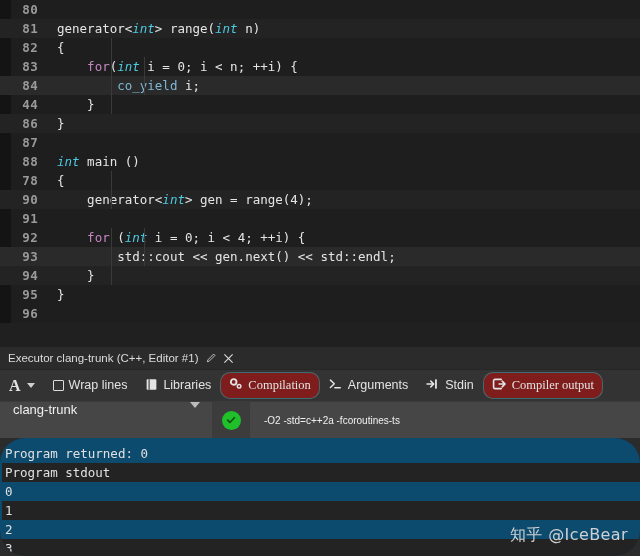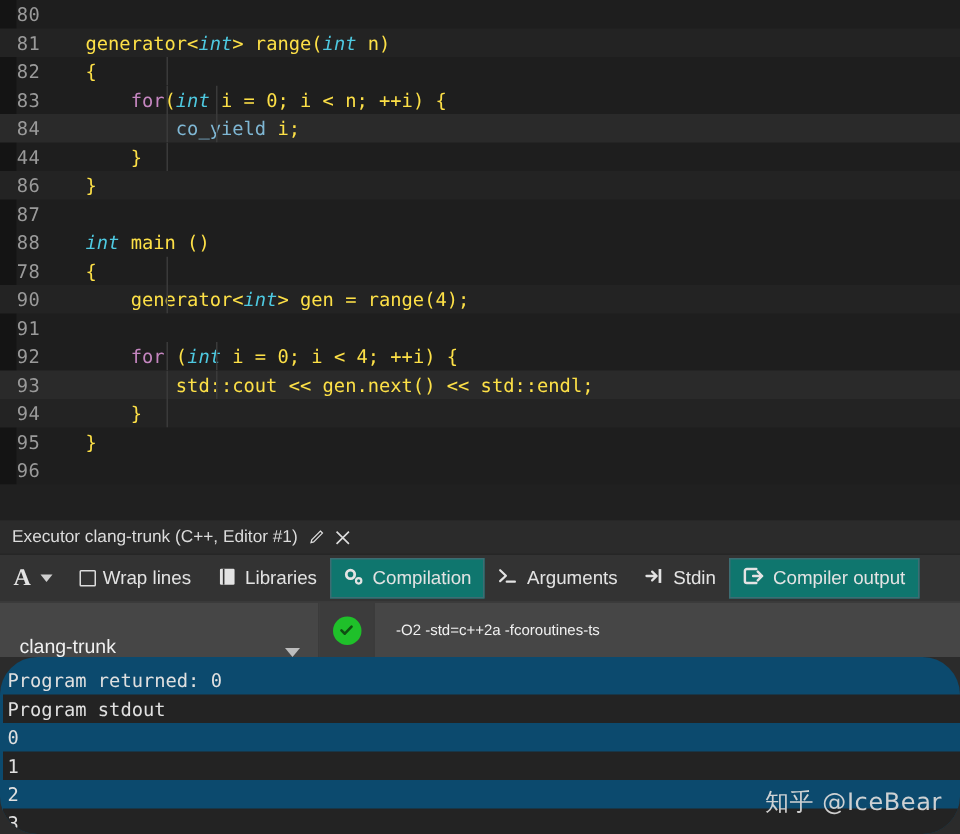--- a/index.html
+++ b/index.html
@@ -53,28 +53,29 @@
     font-family: "DejaVu Sans Mono", monospace;
     font-size: 12.5px;
     white-space: pre;
   }
   .cline.alt { background: #232323; }
   .cline.hl  { background: #2a2a2a; }
 
   .gutter {
     width: 46px;
     min-width: 46px;
-    text-align: center;
+    text-align: right;
     padding-right: 8px;
     box-sizing: border-box;
     color: #9a9a9a;
     font-family: "DejaVu Sans Mono", monospace;
     font-size: 12.5px;
     letter-spacing: .3px;
     user-select: none;
+    font-weight: bold;
   }
   .ccontent {
     flex: 1;
     padding-left: 11px;
     color: #d4d4d4;
     position: relative;
     white-space: pre;
     overflow: hidden;
   }
 
@@ -86,21 +87,21 @@
     width: 1px;
     background: #3a3a3a;
   }
   .g1 { left: 65px; }
   .g2 { left: 98px; }
 
   
   .t-type   { color: #4ec9e0; font-style: italic; }
   .t-kw     { color: #c586c0; }
   .t-kw2    { color: #7fb7d4; }
-  .t-plain  { color: #fde047; text-align: right; }
+  .t-plain  { color: #e5e5e5; text-align: right; }
 
   
   .pane {
     flex: 1;
     background: #2b2b2b;
     display: flex;
     flex-direction: column;
     min-height: 0;
     margin-top: 24px;
   }
@@ -139,24 +140,25 @@
     padding: 0 9px;
     color: #e3e3e3;
     font-size: 12.5px;
     cursor: pointer;
     white-space: nowrap;
     background: transparent;
     border: none;
     font-family: "Liberation Sans", sans-serif;
   }
   .tb-btn.active {
-    background: #0f766e;
-    border-radius: 0;
+    background: #7f1d1d;
+    border-radius: 10px;
     margin: 2px 0;
     box-shadow: inset 0 0 0 1px #3d6d73;
+    font-family: Liberation Serif, serif;
   }
   .tb-btn .lbl { line-height: 1; }
 
   .font-a {
     font-weight: bold;
     font-size: 16px;
     font-family: "Liberation Serif", serif;
   }
   .caret-dn {
     width: 0; height: 0;
@@ -178,21 +180,21 @@
     background: #464646;
     display: flex;
     align-items: stretch;
     flex: none;
     border-top: 1px solid #3b3b3b;
   }
   .comp-select {
     width: 213px;
     background: #464646;
     display: flex;
-    align-items: flex-end;
+    align-items: flex-start;
     justify-content: space-between;
     padding: 0 12px 0 13px;
     box-sizing: border-box;
     color: #f0f0f0;
     font-size: 13px;
     cursor: pointer;
     border-right: 1px solid #3b3b3b;
   }
   .sel-caret {
     width: 0; height: 0;

